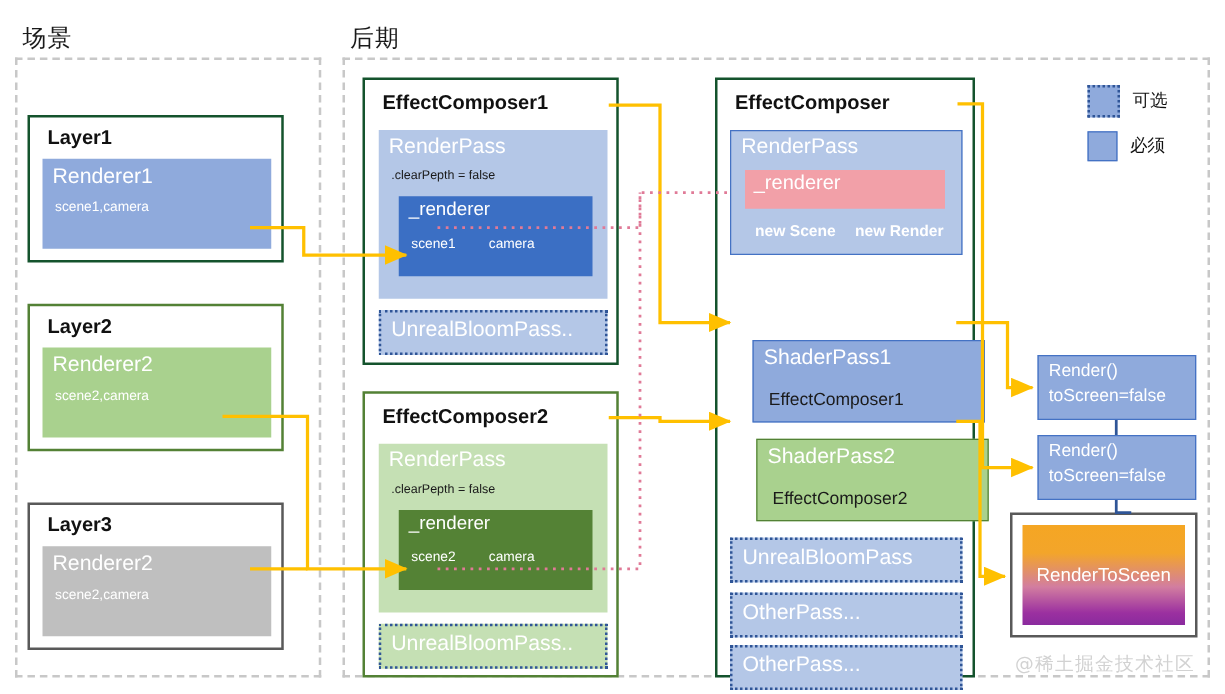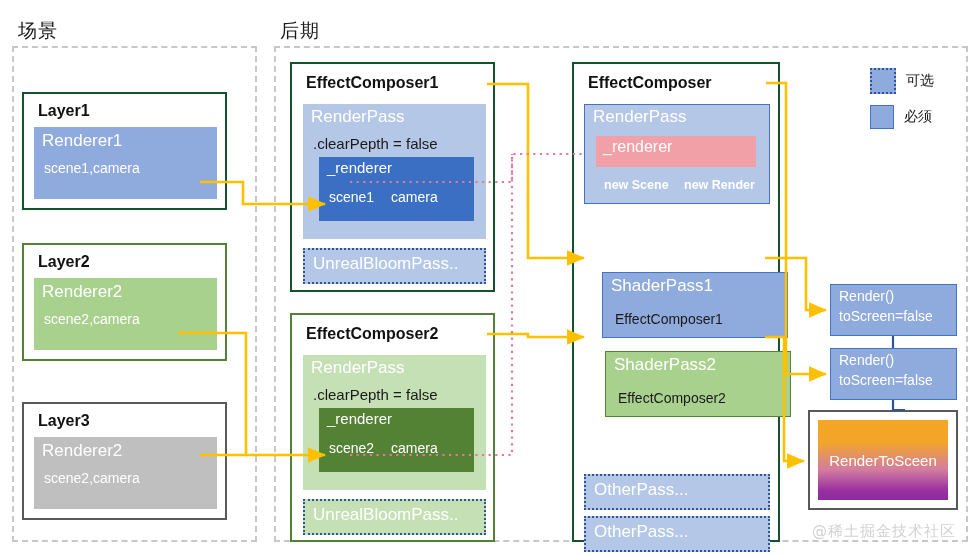--- a/index.html
+++ b/index.html
@@ -23,25 +23,25 @@
   .card{background:#ffffff;}
   .card-title{
     font-weight:bold;font-size:16px;color:#111;
     font-family:"Liberation Sans","DejaVu Sans",sans-serif;
   }
   .blk-head{
     font-size:17px;color:#ffffff;line-height:1.05;
     font-family:"Liberation Sans","DejaVu Sans",sans-serif;
   }
   .blk-sub{
-    font-size:14px;color:#ffffff;
+    font-size:11px;color:#ffffff;
     font-family:"Liberation Sans","DejaVu Sans",sans-serif;
   }
   .blk-sub-dark{
-    font-size:15px;color:#1a1a1a;
+    font-size:10px;color:#1a1a1a;
     font-family:"Liberation Sans","DejaVu Sans",sans-serif;
   }
   .blk-sub-small{
     font-size:12.5px;color:#ffffff;font-weight:bold;
     font-family:"Liberation Sans","DejaVu Sans",sans-serif;
   }
 
   
   .fill-blue-l{background:#b4c7e7;}
   .fill-blue-m{background:#8faadc;}
@@ -174,20 +174,23 @@
     <div class="abs fill-blue-m bd-blue-thin" style="left:28px;top:208px;width:186px;height:66px;">
       <div class="blk-head abs" style="left:8px;top:4px;">ShaderPass1</div>
       <div class="blk-sub-dark abs" style="left:12px;top:38px;font-size:14px;">EffectComposer1</div>
     </div>
 
     <div class="abs fill-green-m bd-green" style="left:10px;top:287px;width:186px;height:66px;border-width:1.5px;margin-left:21px;">
       <div class="blk-head abs" style="left:8px;top:4px;">ShaderPass2</div>
       <div class="blk-sub-dark abs" style="left:12px;top:38px;font-size:14px;">EffectComposer2</div>
     </div>
 
+    <div class="abs fill-blue-l bd-dot-blue" style="left:10px;top:366px;width:186px;height:36px;">
+      <div class="blk-head abs" style="left:8px;top:5px;">UnrealBloomPass</div>
+    </div>
 
     <div class="abs fill-blue-l bd-dot-blue" style="left:10px;top:410px;width:186px;height:36px;">
       <div class="blk-head abs" style="left:8px;top:5px;">OtherPass...</div>
     </div>
 
     <div class="abs fill-blue-l bd-dot-blue" style="left:10px;top:452px;width:186px;height:36px;">
       <div class="blk-head abs" style="left:8px;top:5px;">OtherPass...</div>
     </div>
 
   </div>

